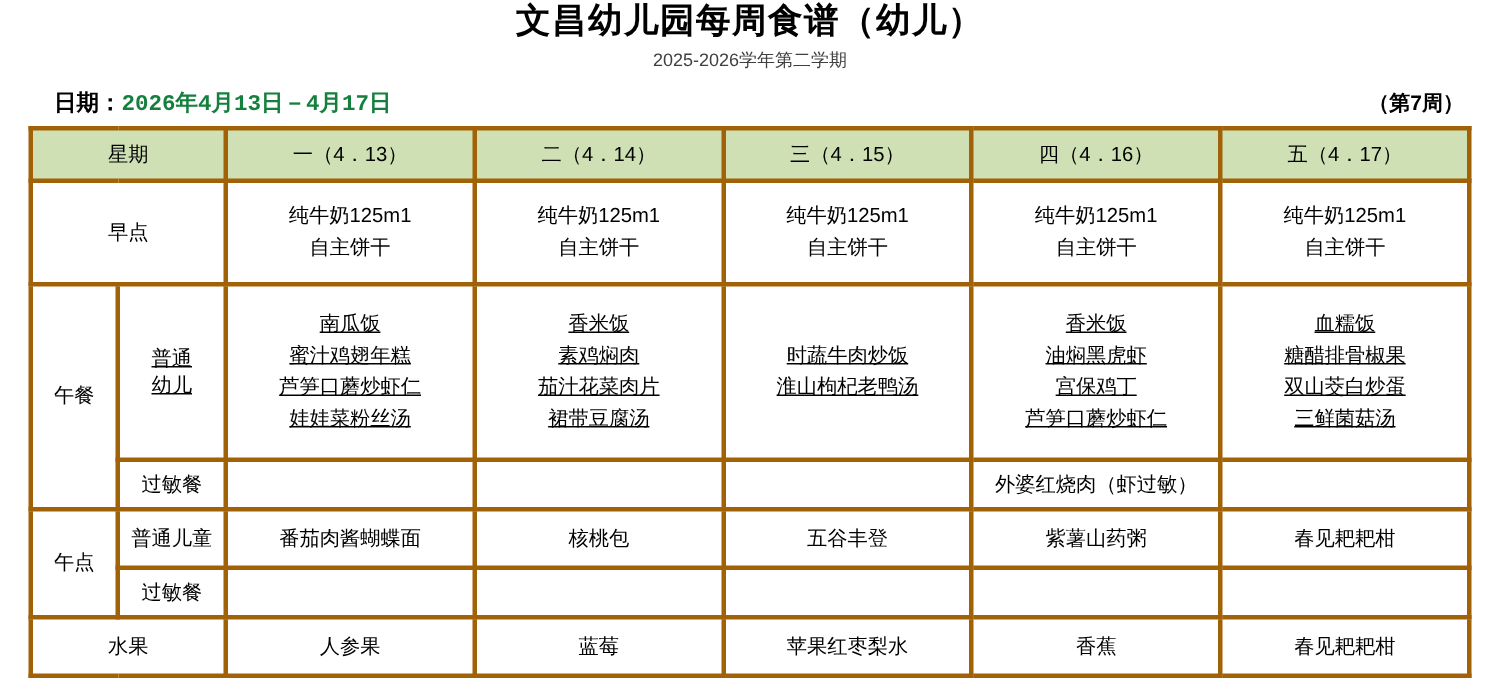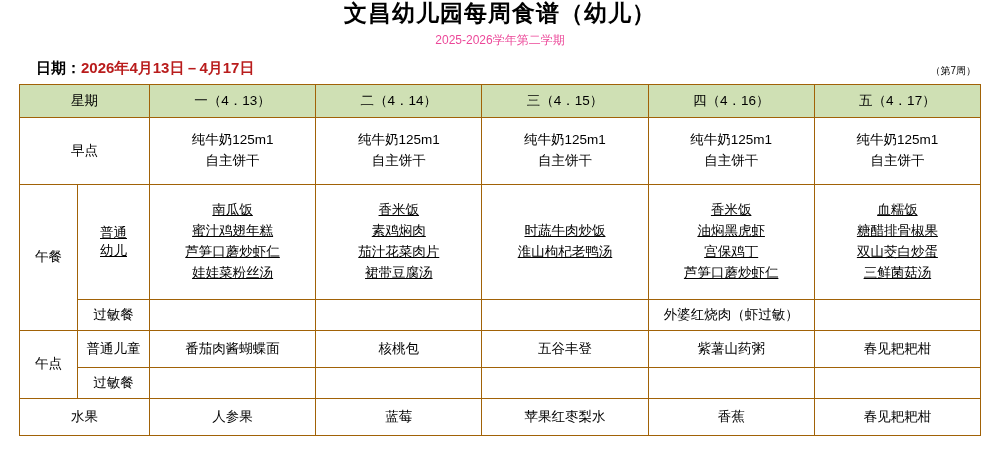--- a/index.html
+++ b/index.html
@@ -25,51 +25,52 @@
   }
   .main-title {
     font-size: 23px;
     font-weight: bold;
     letter-spacing: 1px;
     line-height: 1.2;
   }
   .sub-title {
     font-size: 12px;
     margin-top: 4px;
-    color: #ec4899;
+    color: #404040;
   }
   .meta-row {
     display: flex;
     align-items: flex-end;
     justify-content: space-between;
     padding: 10px 24px 6px 36px;
     font-size: 15px;
     font-weight: bold;
   }
   .date-line {
     font-size: 15px;
     font-weight: bold;
     white-space: nowrap;
   }
   .date-line .hl {
-    color: #b91c1c;
+    color: #15803d;
+    font-family: Liberation Mono, monospace;
   }
   .week-no {
-    font-size: 10px;
-    font-weight: normal;
+    font-size: 14px;
+    font-weight: bold;
     white-space: nowrap;
   }
   table.menu {
     border-collapse: collapse;
     width: 962px;
     margin: 0 auto;
     table-layout: fixed;
   }
   table.menu td, table.menu th {
-    border: 1px solid #a16207;
+    border: 3px solid #a16207;
     text-align: center;
     vertical-align: middle;
     font-size: 13.5px;
     font-weight: normal;
     padding: 3px 2px;
   }
   .hdr {
     background: #cfe0b4;
     font-weight: bold;
     height: 26px;

